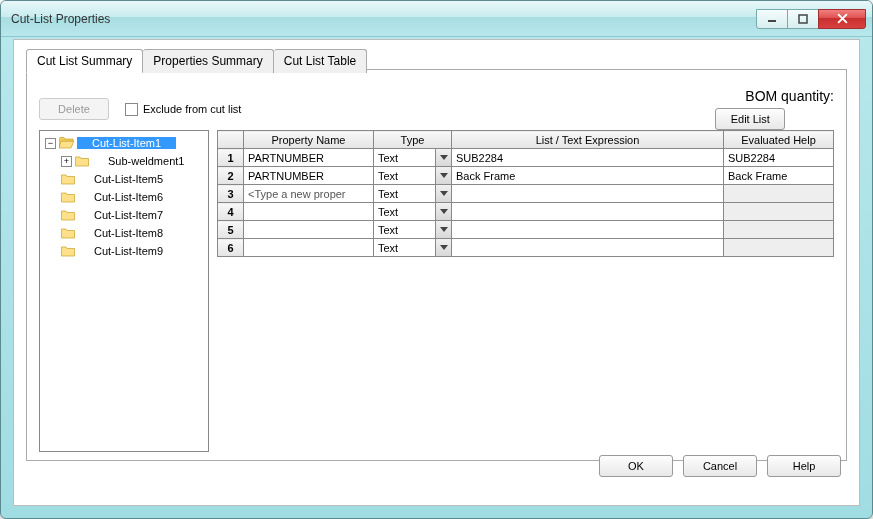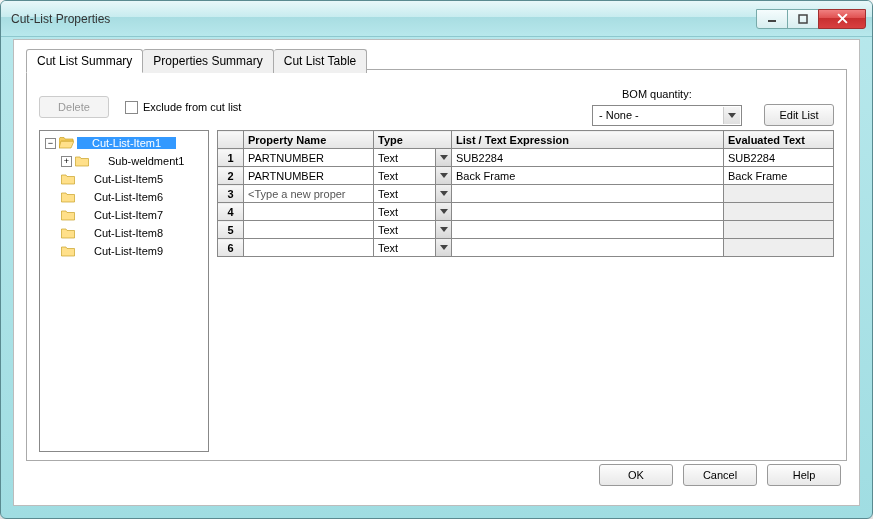--- a/index.html
+++ b/index.html
@@ -106,21 +106,21 @@
     display: inline-flex;
     align-items: center;
     justify-content: center;
     cursor: default;
   }
   .btn.disabled { color: #999; border-color: #ccc; background: #f4f4f4; }
   .checkbox-cont { display: flex; align-items: center; gap: 5px; }
   .chk { width: 13px; height: 13px; border: 1px solid #888; background: #fff; }
   .bom-block { margin-left: auto; display: flex; flex-direction: column; align-items: flex-start; gap: 4px; }
   .bom-row { display: flex; align-items: center; gap: 22px; }
-  .bom-label { font-size: 11px; margin-left: 30px; text-align: center; }
+  .bom-label { font-size: 14px; margin-left: 30px; text-align: center; }
   .combo {
     width: 150px; height: 21px;
     border: 1px solid #888;
     background: #fff;
     display: flex; align-items: center;
     padding: 0 4px 0 6px;
     font-size: 11px;
     position: relative;
   }
   .combo .drop {
@@ -182,21 +182,22 @@
   }
   table.grid th, table.grid td {
     border: 1px solid #888;
     padding: 2px 4px;
     height: 18px;
     text-align: left;
     background: #fff;
   }
   table.grid th {
     background: linear-gradient(to bottom, #f8f8f8, #e4e4e4);
-    font-weight: bold;
+    font-weight: normal;
+    text-align: center;
   }
   table.grid th.corner { width: 24px; }
   table.grid td.rowhead {
     background: linear-gradient(to bottom, #f8f8f8, #e4e4e4);
     text-align: center;
     font-weight: bold;
     width: 24px;
   }
   .typecell { position: relative; padding-right: 18px !important; }
   .typecell .mini-drop {
@@ -204,21 +205,21 @@
     width: 16px;
     background: linear-gradient(to bottom, #f0f0f0, #d8d8d8);
     border-left: 1px solid #888;
     display: flex; align-items: center; justify-content: center;
   }
   td.eval { background: #eee !important; }
   td.eval.filled { background: #fff !important; }
   .placeholder { color: #555; }
   .bottom-buttons {
     position: absolute;
-    bottom: 19px; right: 18px;
+    bottom: 28px; right: 18px;
     display: flex; gap: 10px;
   }
   .btn.bottom { min-width: 74px; }
   .tri { width: 0; height: 0; border-left: 4px solid transparent; border-right: 4px solid transparent; border-top: 5px solid #444; }
 </style>
 </head>
 <body>
 
 <div class="window">
   <div class="titlebar">
@@ -256,26 +257,20 @@
         <div class="btn disabled">
             <span>Delete</span>
           </div>
         <div class="checkbox-cont">
           <div class="chk"></div>
           <span>Exclude from cut list</span>
         </div>
         <div class="bom-block">
           <span class="bom-label">BOM quantity:</span>
           <div class="bom-row">
-            <div class="combo">
-              <span>- None -</span>
-              <div class="drop">
-                  <div class="tri"></div>
-                </div>
-            </div>
             <div class="btn">
                 <span>Edit List</span>
               </div>
           </div>
         </div>
       </div>
 
       <div class="content-row">
 
         <div class="tree">
@@ -355,21 +350,21 @@
                 <col style="width:78px">
                 <col>
                 <col style="width:110px">
             </colgroup>
             <thead>
               <tr>
                 <th class="corner"></th>
                 <th>Property Name</th>
                 <th>Type</th>
                 <th>List / Text Expression</th>
-                <th>Evaluated Text</th>
+                <th>Evaluated Help</th>
               </tr>
             </thead>
             <tbody id="grid-body">
                 <tr>
                   <td class="rowhead">1</td>
                   <td>PARTNUMBER</td>
                   <td class="typecell">Text<div class="mini-drop">
                       <div class="tri"></div>
                     </div></td>
                   <td>SUB2284</td>

